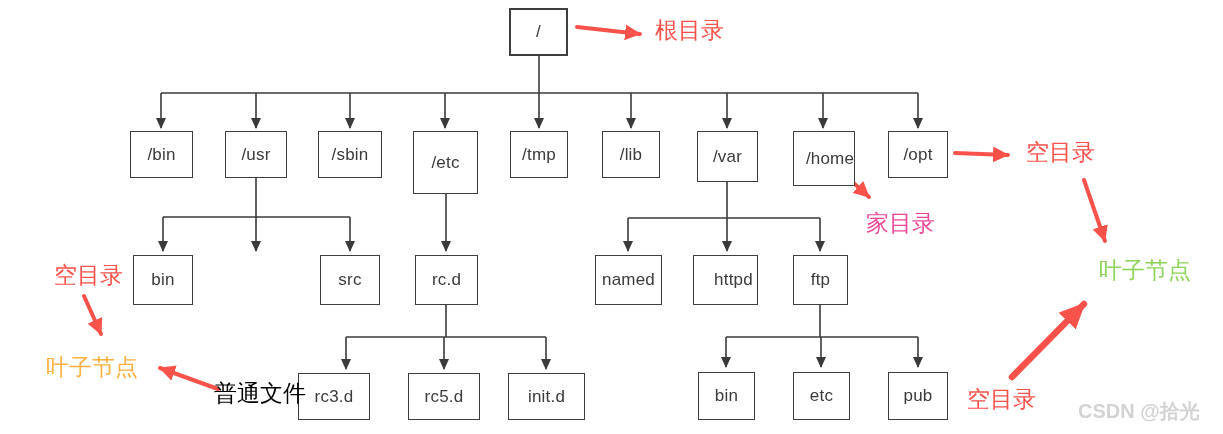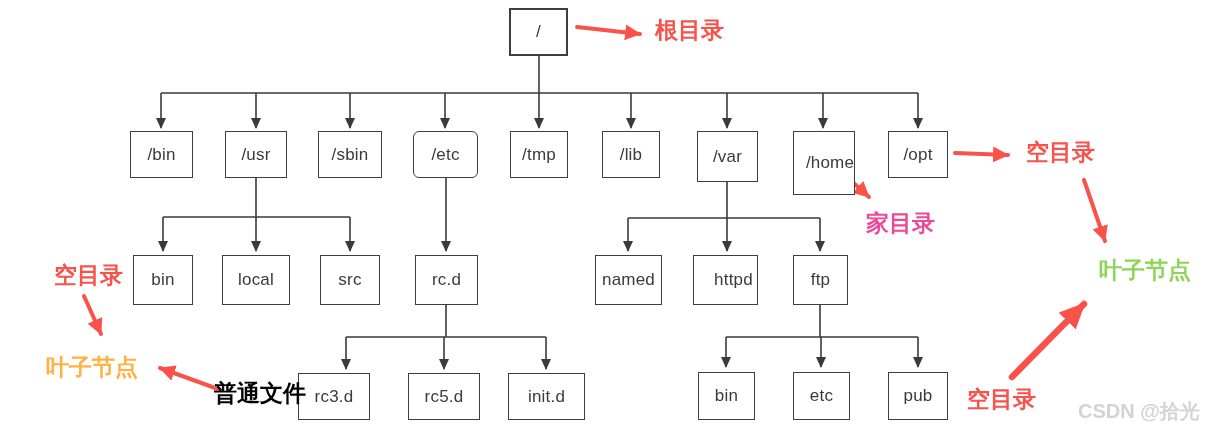--- a/index.html
+++ b/index.html
@@ -10,21 +10,21 @@
   .layer{position:absolute;left:0;top:0;width:1223px;height:434px;}
   .node{
     position:absolute;background:#ffffff;border:1.6px solid #3e3e3e;
     display:flex;align-items:center;justify-content:center;
     font-size:17px;color:#3b3b3b;letter-spacing:0.2px;box-sizing:border-box;
     white-space:nowrap;
   }
   .node.root{border-width:2px;}
   .ann{
     position:absolute;font-size:23px;line-height:1;white-space:nowrap;
-    font-weight:700;
+    font-weight:400;
   }
   .watermark{
     position:absolute;font-size:20px;line-height:1;white-space:nowrap;
     font-weight:700;opacity:0.85;
   }
 </style>
 </head>
 <body>
 
 <div class="canvas">
@@ -91,29 +91,28 @@
       <path d="M218,389 L160,368" marker-end="url(#ahr)"></path>
       <path d="M1012,377 L1084,304" stroke-width="6.5" marker-end="url(#ahrb)"></path>
     </g>
   </svg>
 
   <div class="node root" style="left:509px;top:8px;width:59px;height:48px;">/</div>
 
   <div class="node" style="left:130px;top:131px;width:63px;height:47px;">/bin</div>
   <div class="node" style="left:225px;top:131px;width:62px;height:47px;">/usr</div>
   <div class="node" style="left:318px;top:131px;width:64px;height:47px;">/sbin</div>
-  <div class="node" style="left:413px;top:131px;width:65px;height:47px;border-radius:6px;">/etc</div>
+  <div class="node" style="left:413px;top:131px;width:65px;height:63px;">/etc</div>
   <div class="node" style="left:510px;top:131px;width:58px;height:47px;">/tmp</div>
   <div class="node" style="left:602px;top:131px;width:58px;height:47px;">/lib</div>
   <div class="node" style="left:697px;top:131px;width:61px;height:51px;">/var</div>
-  <div class="node" style="left:793px;top:131px;width:62px;height:64px;padding-left:12px;">/home</div>
+  <div class="node" style="left:793px;top:131px;width:62px;height:55px;padding-left:12px;">/home</div>
   <div class="node" style="left:888px;top:131px;width:60px;height:47px;">/opt</div>
 
   <div class="node" style="left:133px;top:255px;width:60px;height:50px;">bin</div>
-  <div class="node" style="left:222px;top:255px;width:68px;height:50px;">local</div>
   <div class="node" style="left:320px;top:255px;width:60px;height:50px;">src</div>
 
   <div class="node" style="left:415px;top:255px;width:63px;height:50px;">rc.d</div>
 
   <div class="node" style="left:595px;top:255px;width:67px;height:50px;">named</div>
   <div class="node" style="left:693px;top:255px;width:65px;height:50px;padding-left:16px;">httpd</div>
   <div class="node" style="left:793px;top:255px;width:55px;height:50px;">ftp</div>
 
   <div class="node" style="left:298px;top:373px;width:72px;height:47px;">rc3.d</div>
   <div class="node" style="left:408px;top:373px;width:72px;height:47px;">rc5.d</div>

